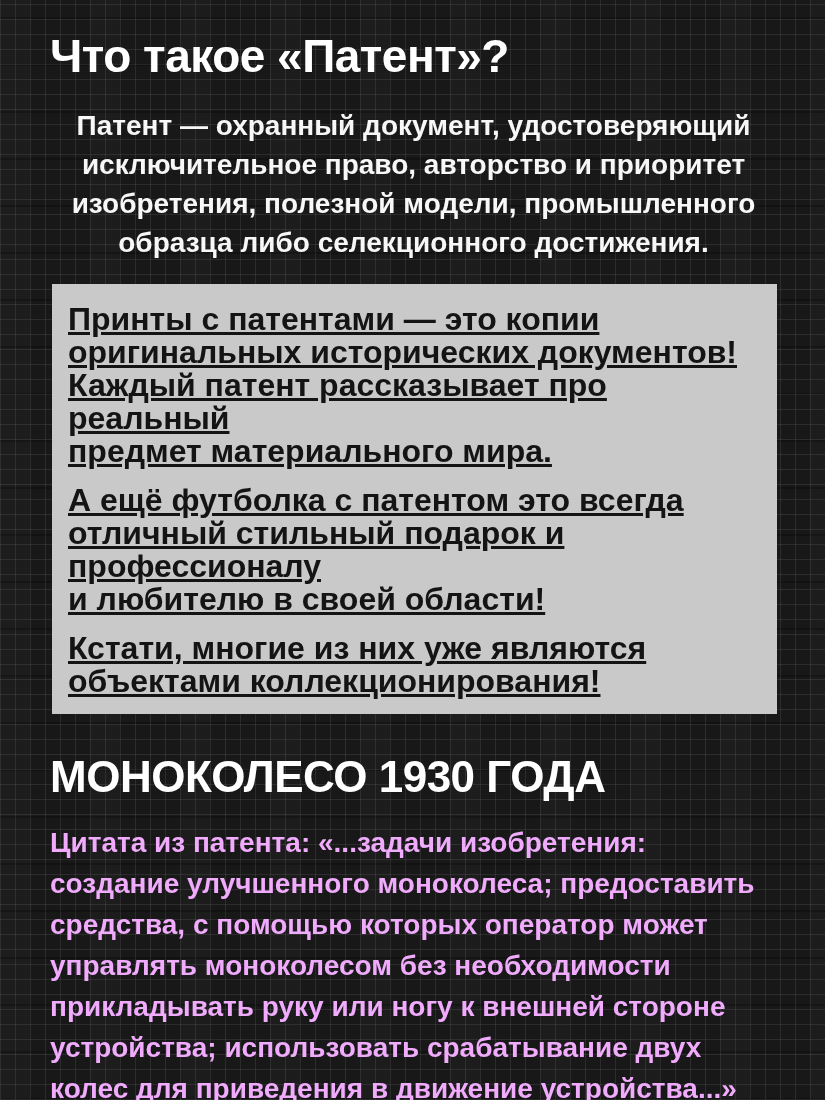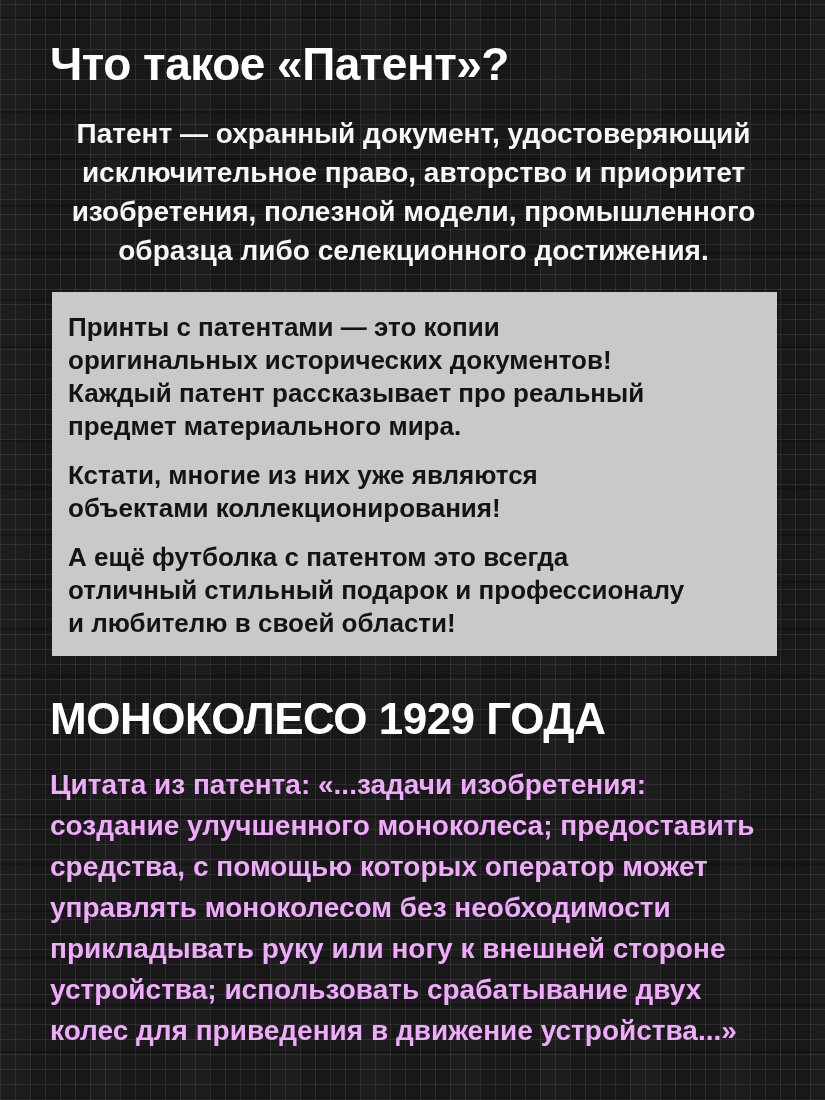--- a/index.html
+++ b/index.html
@@ -18,21 +18,21 @@
       repeating-linear-gradient(90deg, rgba(255,255,255,0.02) 0px, rgba(255,255,255,0.02) 30px, transparent 30px, transparent 90px);
     font-family: "Liberation Sans", "DejaVu Sans", sans-serif;
     font-weight: bold;
     -webkit-font-smoothing: antialiased;
   }
   .poster {
     position: relative;
     width: 825px;
     height: 1100px;
     box-sizing: border-box;
-    padding: 40px 48px 0 50px;
+    padding: 32px 48px 0 50px;
   }
   .title {
     margin: 0;
     color: #ffffff;
     font-size: 46px;
     line-height: 48px;
     letter-spacing: -0.5px;
     white-space: nowrap;
   }
   .intro {
@@ -46,23 +46,24 @@
   .callout {
     box-sizing: border-box;
     width: 725px;
     margin: 22px 0 0 2px;
     background: #c9c9c9;
     padding: 19px 16px 16px 16px;
   }
   .callout p {
     margin: 0 0 16px 0;
     color: #141414;
-    font-size: 26px;
+    font-size: 32px;
     line-height: 33px;
     white-space: pre-line;
+    text-decoration: underline;
   }
   .callout p:last-child {
     margin-bottom: 0;
   }
   .section-heading {
     margin: 40px 0 0 0;
     color: #ffffff;
     font-size: 44px;
     line-height: 46px;
     letter-spacing: -0.5px;
@@ -86,28 +87,28 @@
   <p class="intro">Патент — охранный документ, удостоверяющий
 исключительное право, авторство и приоритет
 изобретения, полезной модели, промышленного
 образца либо селекционного достижения.</p>
 
   <div class="callout">
     <p>Принты с патентами — это копии
 оригинальных исторических документов!
 Каждый патент рассказывает про реальный
 предмет материального мира.</p>
-    <p>Кстати, многие из них уже являются
-объектами коллекционирования!</p>
     <p>А ещё футболка с патентом это всегда
 отличный стильный подарок и профессионалу
 и любителю в своей области!</p>
+    <p>Кстати, многие из них уже являются
+объектами коллекционирования!</p>
   </div>
 
-  <h2 class="section-heading">МОНОКОЛЕСО 1929 ГОДА</h2>
+  <h2 class="section-heading">МОНОКОЛЕСО 1930 ГОДА</h2>
 
   <p class="quote">Цитата из патента: «...задачи изобретения:
 создание улучшенного моноколеса; предоставить
 средства, с помощью которых оператор может
 управлять моноколесом без необходимости
 прикладывать руку или ногу к внешней стороне
 устройства; использовать срабатывание двух
 колес для приведения в движение устройства...»</p>
 
 </div>

